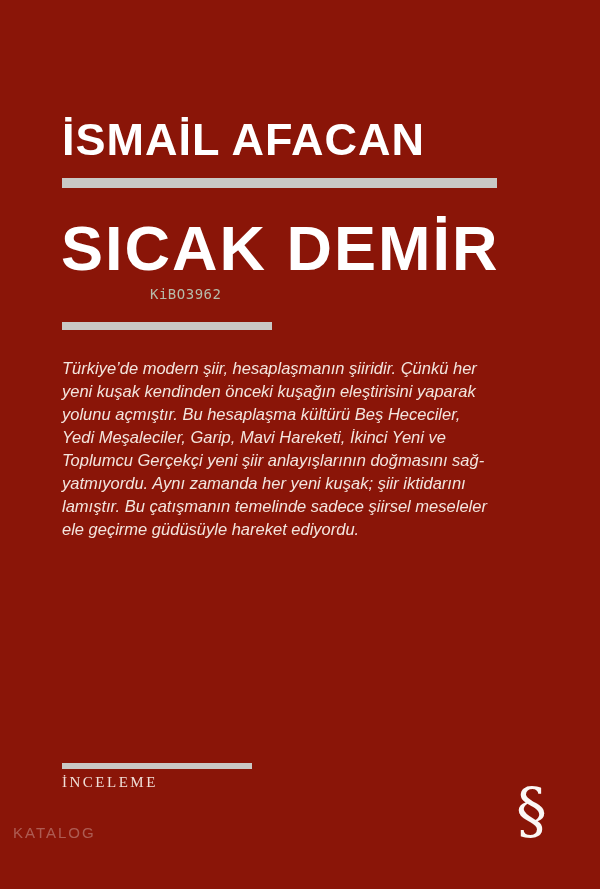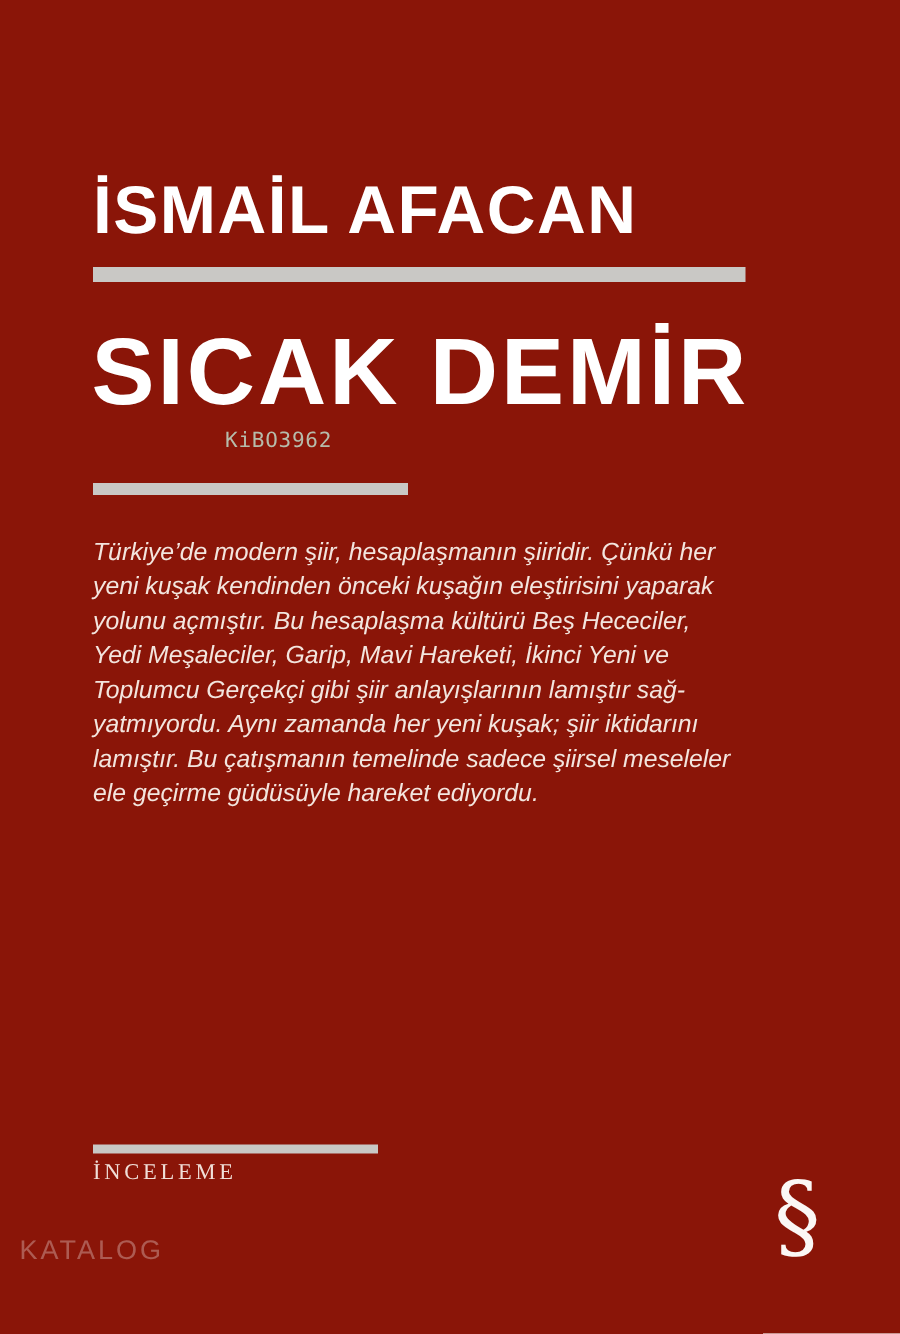--- a/index.html
+++ b/index.html
@@ -70,21 +70,21 @@
     color:var(--logo);
   }
   .site-watermark{position:absolute;left:13px;top:822px;}
   .site-name{
     font-size:36px;line-height:36px;
     font-weight:700;
     letter-spacing:0px;
     color:var(--site-wm);
   }
   .site-sub{
-    font-size:18px;line-height:18px;
+    font-size:15px;line-height:18px;
     letter-spacing:2px;
     margin-top:2px;
     color:var(--site-sub-wm);
   }
 </style>
 </head>
 <body>
 
 <div class="cover">
 
@@ -96,21 +96,21 @@
 
   <div class="code-watermark">KiBO3962</div>
 
   <div class="divider divider-title"></div>
 
   <div class="synopsis">
     <div class="synopsis-line">Türkiye’de modern şiir, hesaplaşmanın şiiridir. Çünkü her</div>
     <div class="synopsis-line">yeni kuşak kendinden önceki kuşağın eleştirisini yaparak</div>
     <div class="synopsis-line">yolunu açmıştır. Bu hesaplaşma kültürü Beş Hececiler,</div>
     <div class="synopsis-line">Yedi Meşaleciler, Garip, Mavi Hareketi, İkinci Yeni ve</div>
-    <div class="synopsis-line">Toplumcu Gerçekçi gibi şiir anlayışlarının lamıştır sağ-</div>
+    <div class="synopsis-line">Toplumcu Gerçekçi yeni şiir anlayışlarının doğmasını sağ-</div>
     <div class="synopsis-line">yatmıyordu. Aynı zamanda her yeni kuşak; şiir iktidarını</div>
     <div class="synopsis-line">lamıştır. Bu çatışmanın temelinde sadece şiirsel meseleler</div>
     <div class="synopsis-line">ele geçirme güdüsüyle hareket ediyordu.</div>
   </div>
 
   <div class="divider divider-category"></div>
 
   <div class="category">İNCELEME</div>
 
   <div class="publisher-logo">§</div>

